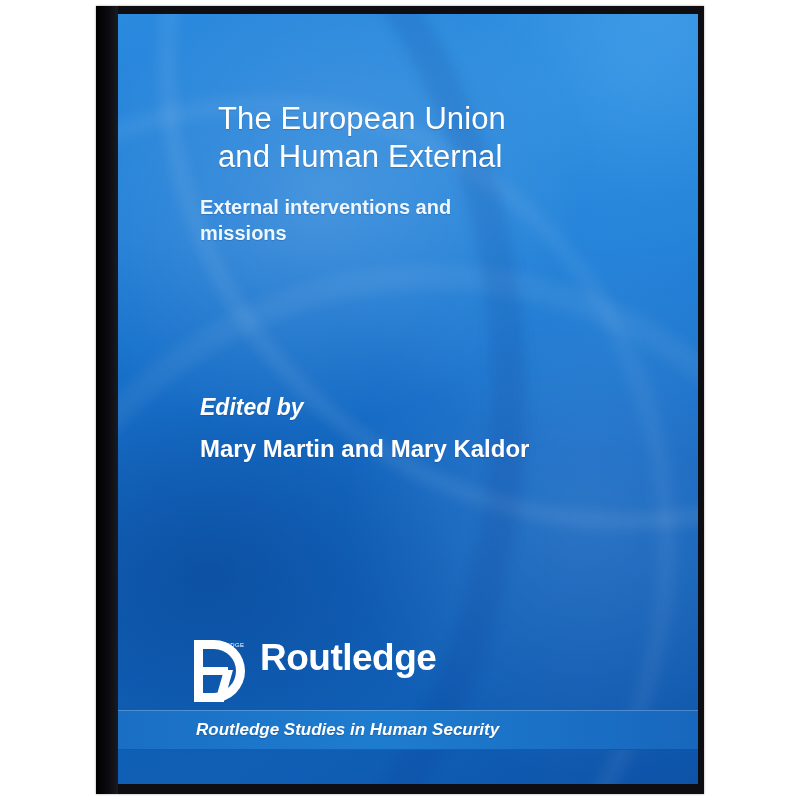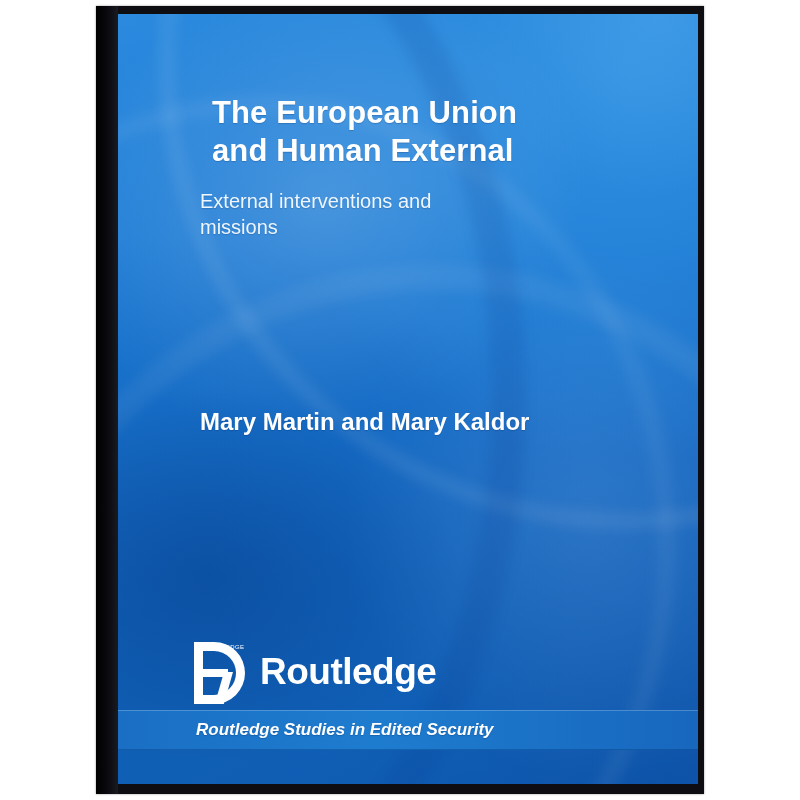--- a/index.html
+++ b/index.html
@@ -96,30 +96,30 @@
   
   .titleblock {
     position: absolute;
     left: 82px;
     top: 68px;
     right: 44px;
   }
   .title {
     color: #ffffff;
     font-size: 31px;
-    font-weight: bold;
+    font-weight: normal;
     line-height: 1.22;
     letter-spacing: 0.1px;
     text-shadow: 0 1px 1px rgba(0,30,80,0.22);
-    margin: 12px;
+    margin: 18px;
   }
   .subtitle {
     color: #eef6ff;
     font-size: 20px;
-    font-weight: normal;
+    font-weight: bold;
     line-height: 1.32;
     margin: 18px 0 0 0;
     max-width: 330px;
     text-shadow: 0 1px 1px rgba(0,30,80,0.18);
   }
 
   .editorblock {
     position: absolute;
     left: 82px;
     top: 380px;
@@ -142,21 +142,21 @@
   }
 
   
   .logo {
     position: absolute;
     left: 76px;
     bottom: 78px;
     width: 190px;
     height: 66px;
     display: flex;
-    align-items: center;
+    align-items: flex-start;
     gap: 6px;
   }
   .logo-mark {
     position: relative;
     width: 60px;
     height: 62px;
     flex: 0 0 auto;
   }
   .logo-mark .bar {
     position: absolute;
@@ -261,33 +261,34 @@
           <span>The European Union</span><br>
           <span>and Human External</span>
         </h1>
         <p class="subtitle">
           <span>External interventions and</span><br>
           <span>missions</span>
         </p>
       </div>
 
       <div class="editorblock">
+        <p class="editedby">Edited by</p>
         <p class="editors">Mary Martin and Mary Kaldor</p>
       </div>
 
       <div class="logo">
         <div class="logo-mark">
           <div class="bar"></div>
           <div class="arc-outer"></div>
           <div class="tick"></div>
           <div class="leg"></div>
           <div class="logo-word">ROUTLEDGE</div>
         </div>
         <div class="logo-text">Routledge</div>
       </div>
 
       <div class="series-band">
-        <div class="series-text">Routledge Studies in Edited Security</div>
+        <div class="series-text">Routledge Studies in Human Security</div>
       </div>
 
     </div>
   </div>
 </div>
 
 </body></html>

